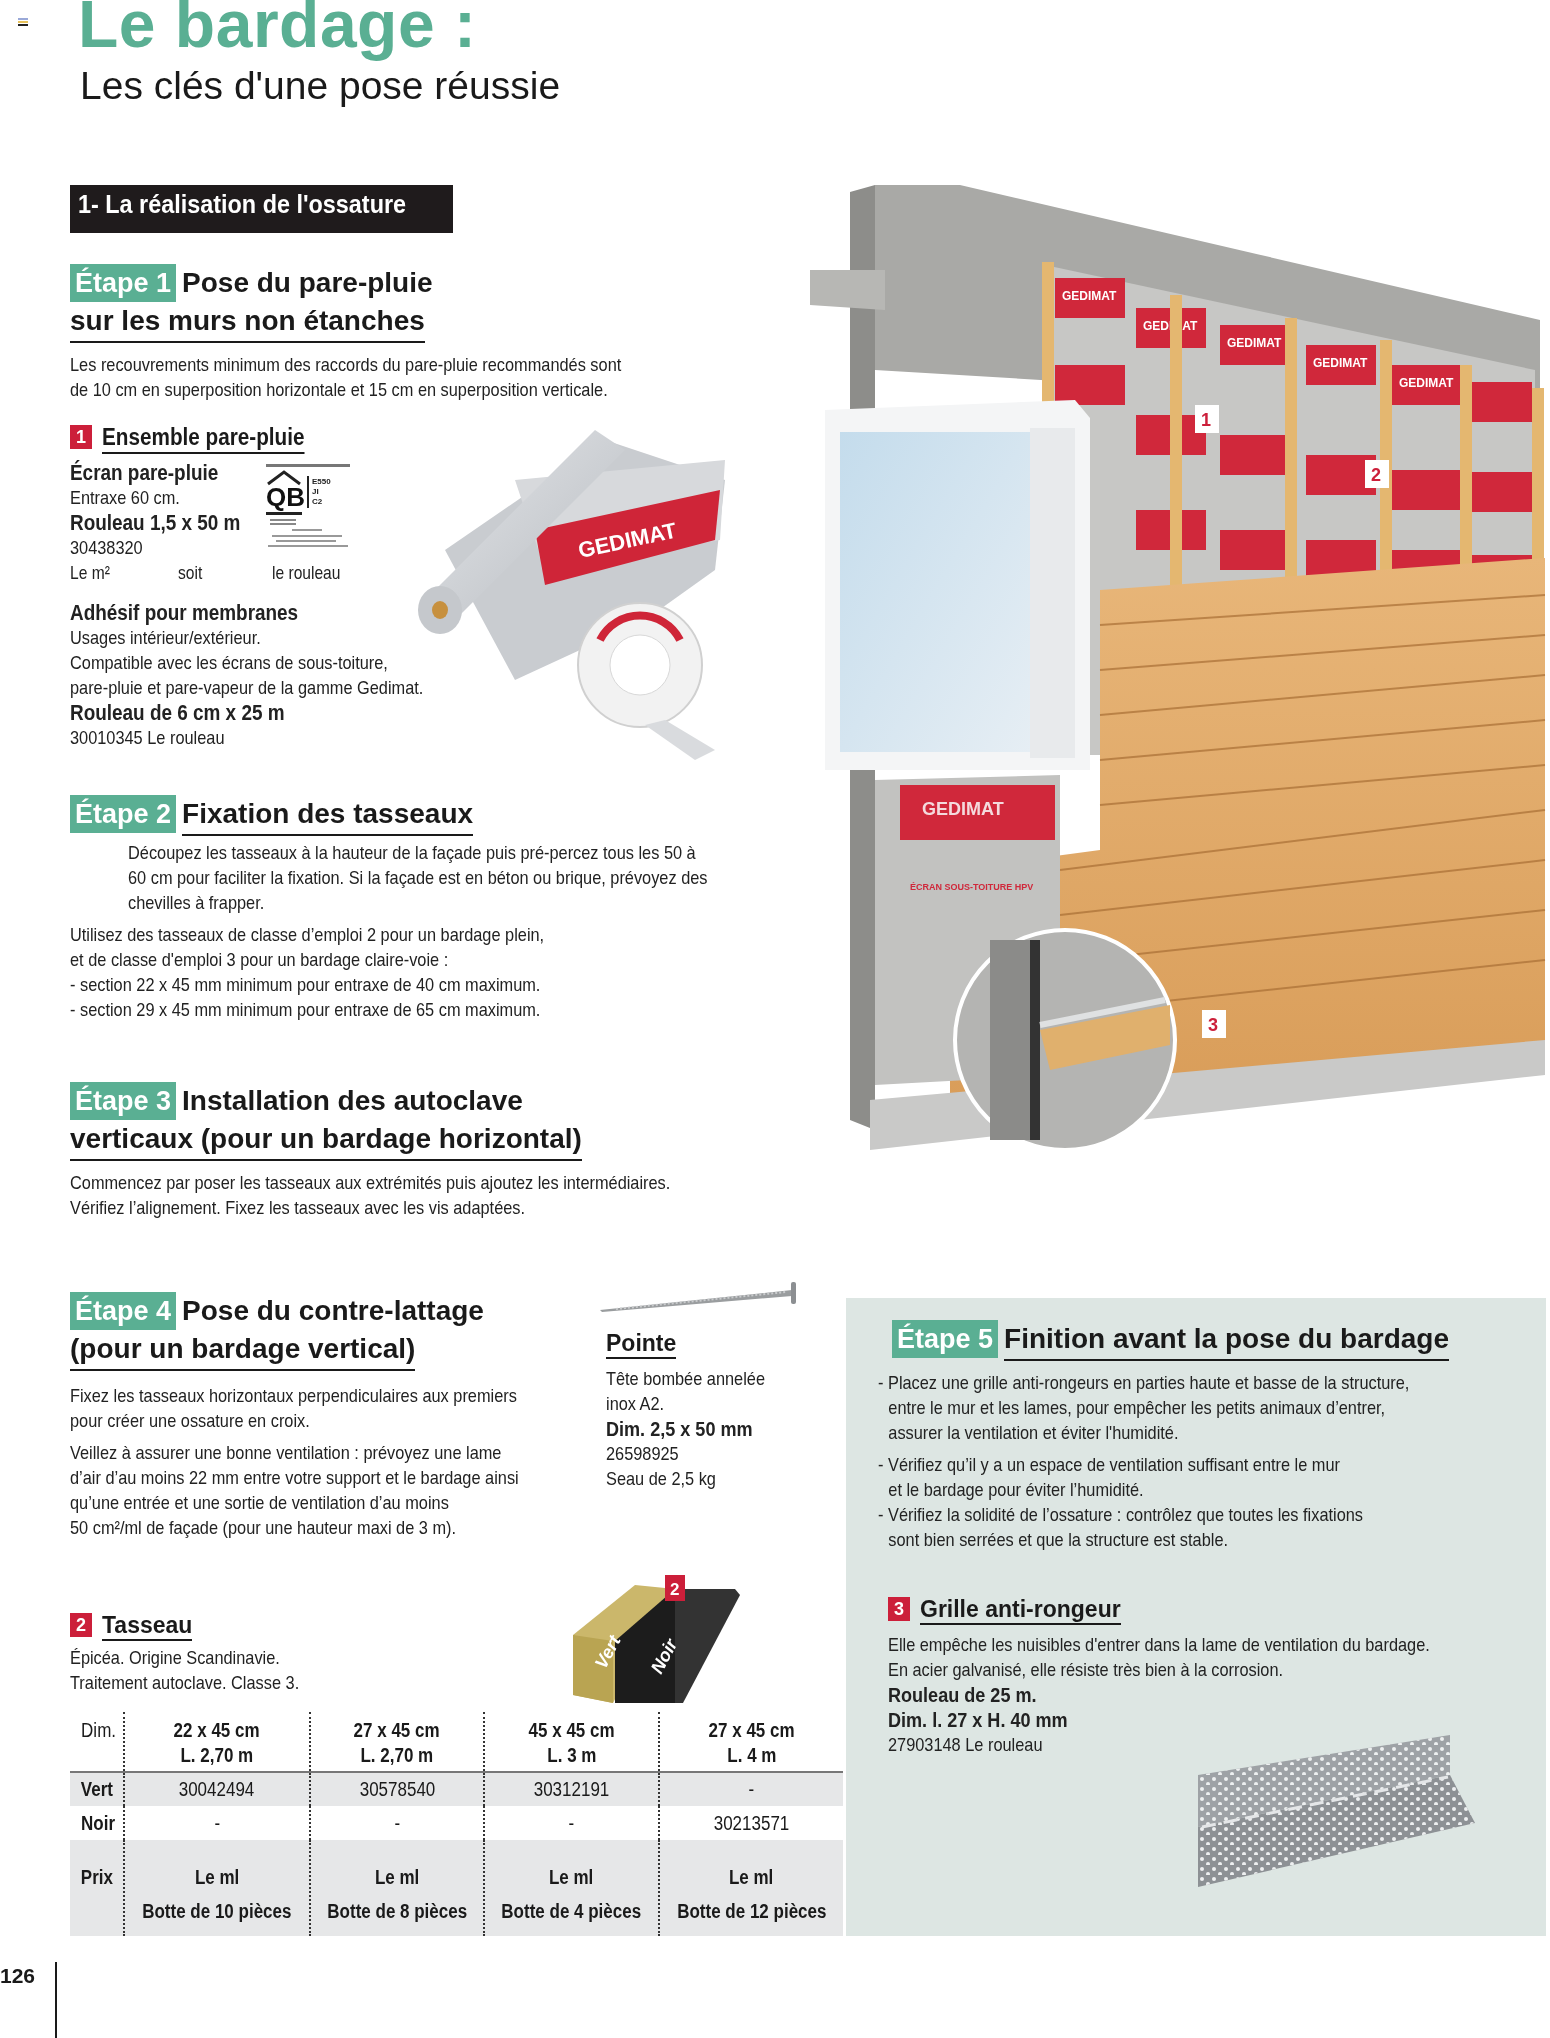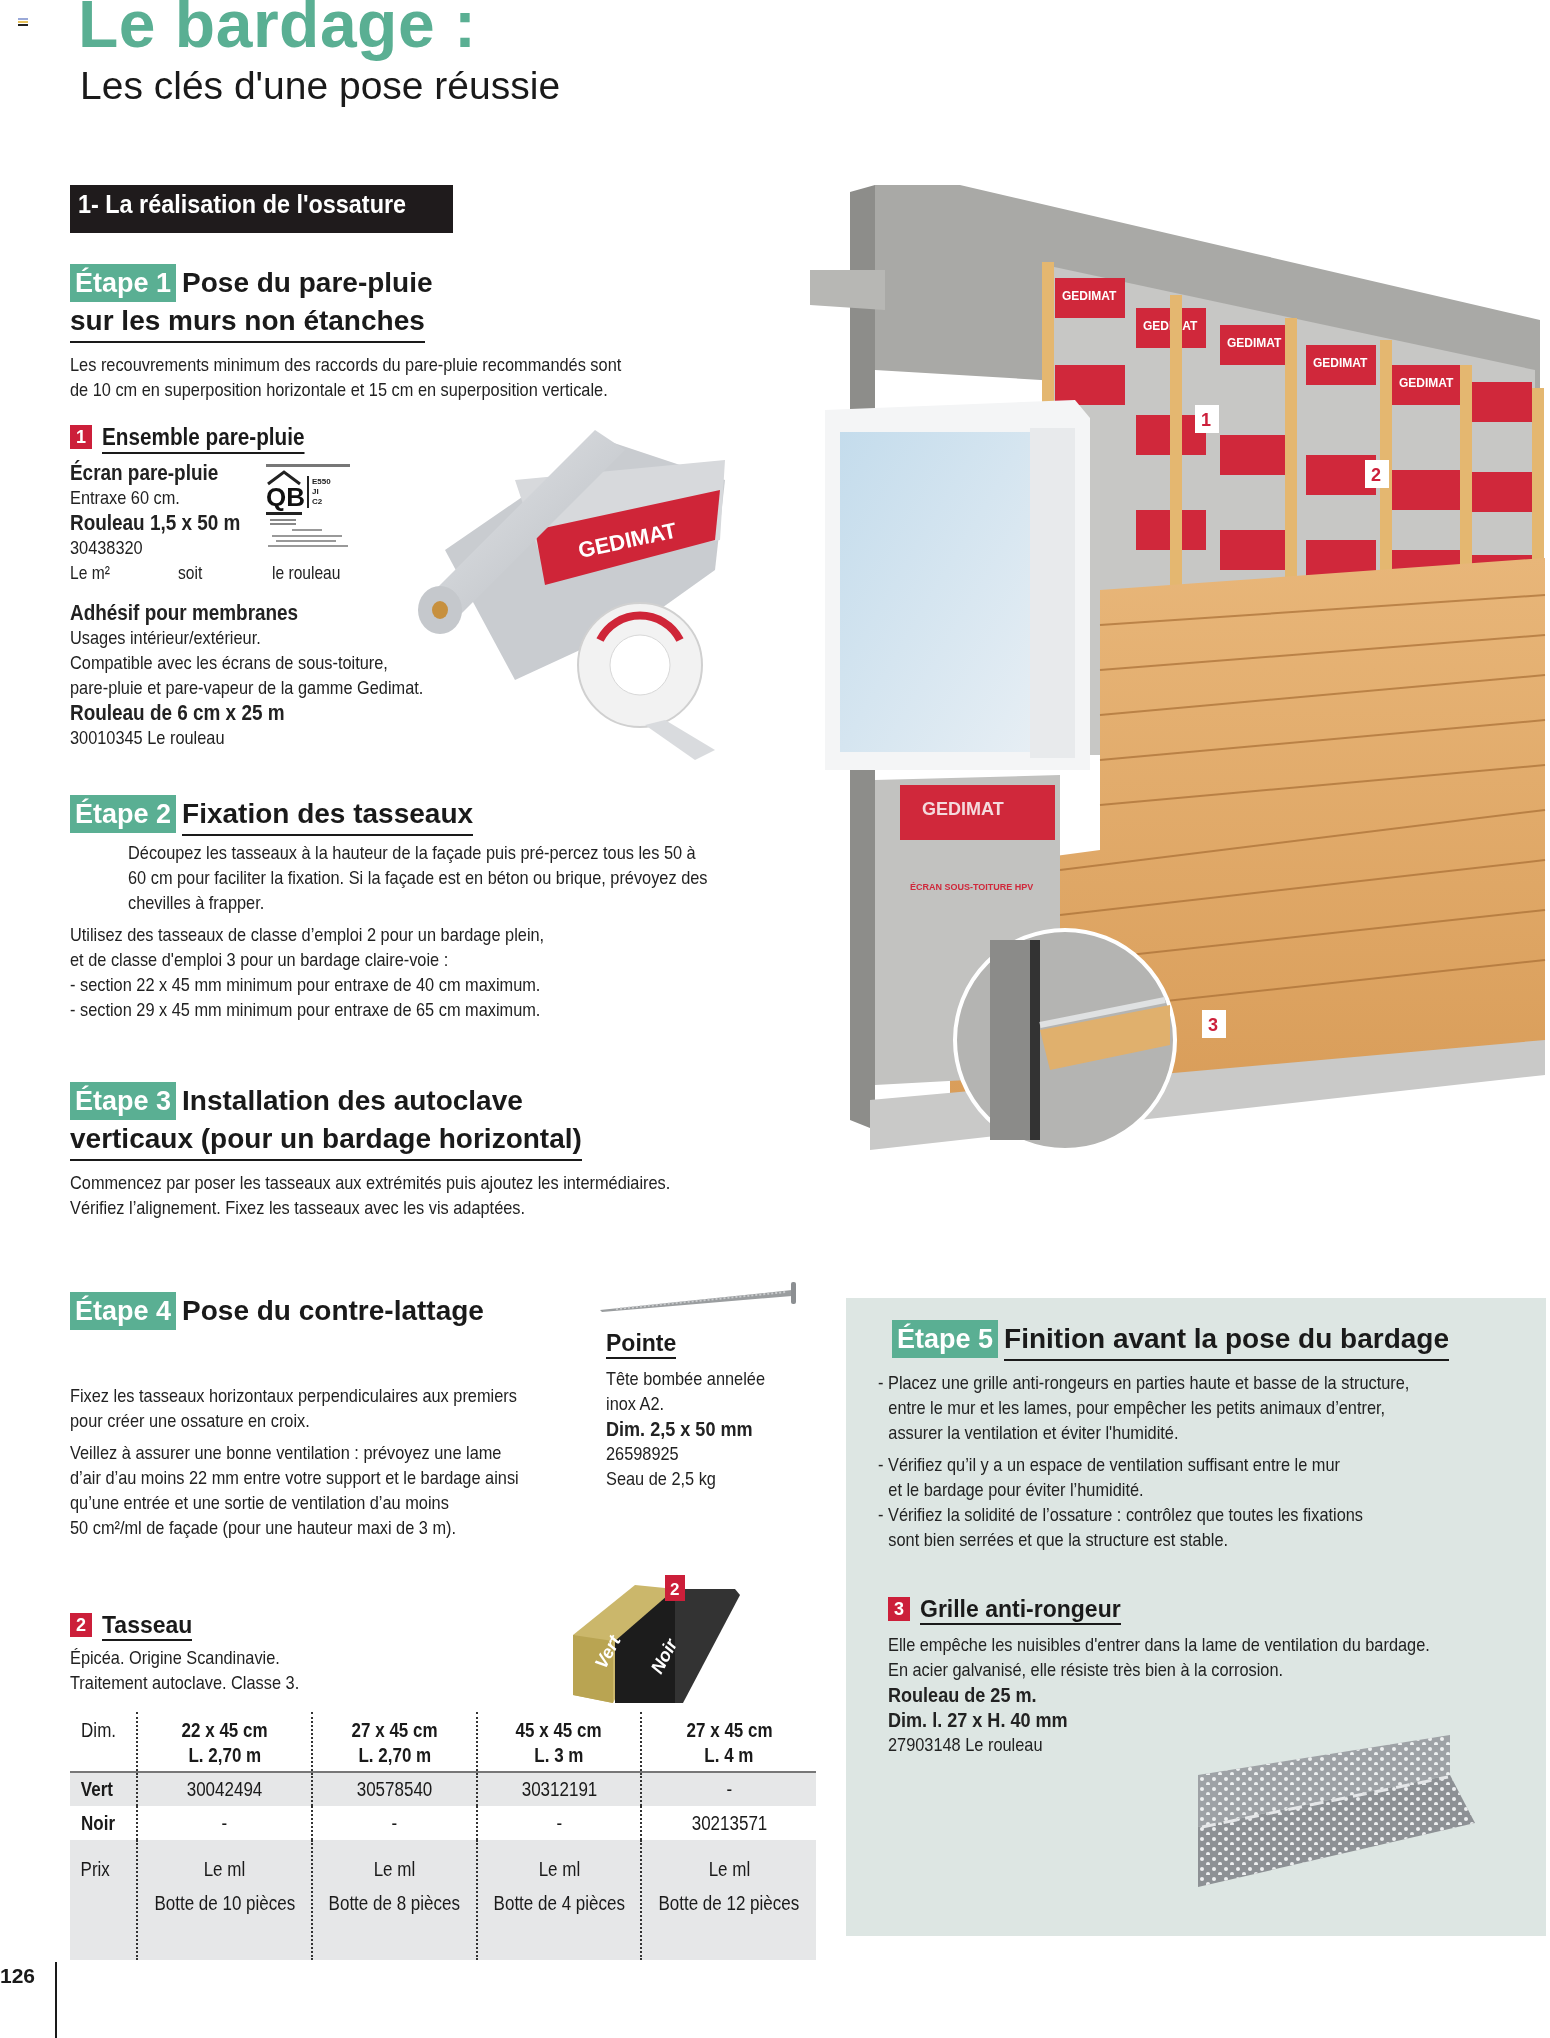--- a/index.html
+++ b/index.html
@@ -37,21 +37,21 @@
   .step5-panel { left: 846px; top: 1298px; width: 700px; height: 638px; background: #dde6e3; }
 
   table.tass { border-collapse: collapse; font-size: 20px; }
   .tass-wrap { left: 70px; top: 1712px; width: 746px; }
   .tass td { height: 34px; padding: 0 4px; text-align: center; border-left: 2px dotted #333; white-space: nowrap; }
   .tass td:first-child { border-left: none; text-align: left; padding-left: 8px; width: 92px; }
   .tass tr.shade td { background: #e6e7e8; }
   .tass tr.head td { vertical-align: top; padding-top: 6px; height: 60px; font-weight: bold; line-height: 25px; border-bottom: 2px solid #777; }
   .tass tr.head td:first-child { font-weight: normal; }
   .tass .rowlabel { font-weight: bold; }
-  .tass tr.price td { vertical-align: top; height: 120px; line-height: 34px; padding-top: 12px; }
+  .tass tr.price td { vertical-align: top; height: 96px; line-height: 34px; padding-top: 20px; font-weight: bold; }
   .tass .cell-inner { display: inline-block; transform: scaleX(0.85); transform-origin: center; }
 
   .page-num { left: 0px; top: 1964px; font-size: 21px; font-weight: bold; color: #1a1a1a; }
   .page-rule { left: 55px; top: 1962px; width: 2px; height: 76px; background: #1a1a1a; }
 </style>
 </head>
 <body>
 
 <div class="abs corner-mark">
   <span style="background:#9aa9d8"></span>
@@ -159,20 +159,21 @@
   <div class="step-head"><span class="step-badge">Étape 3</span><span>Installation des autoclave</span></div>
   <div class="step-head"><span class="step-line">verticaux (pour un bardage horizontal)</span></div>
 </div>
 <div class="abs body-text" style="left:70px; top:1170px;">
   <span class="line">Commencez par poser les tasseaux aux extrémités puis ajoutez les intermédiaires.</span>
   <span class="line">Vérifiez l’alignement. Fixez les tasseaux avec les vis adaptées.</span>
 </div>
 
 <div class="abs" style="left:70px; top:1292px;">
   <div class="step-head"><span class="step-badge">Étape 4</span><span>Pose du contre-lattage</span></div>
+  <div class="step-head"><span class="step-line">(pour un bardage vertical)</span></div>
 </div>
 <div class="abs body-text" style="left:70px; top:1383px;">
   <span class="line">Fixez les tasseaux horizontaux perpendiculaires aux premiers</span>
   <span class="line">pour créer une ossature en croix.</span>
 </div>
 <div class="abs body-text" style="left:70px; top:1440px;">
   <span class="line">Veillez à assurer une bonne ventilation : prévoyez une lame</span>
   <span class="line">d’air d’au moins 22 mm entre votre support et le bardage ainsi</span>
   <span class="line">qu’une entrée et une sortie de ventilation d’au moins</span>
   <span class="line">50 cm²/ml de façade (pour une hauteur maxi de 3 m).</span>

